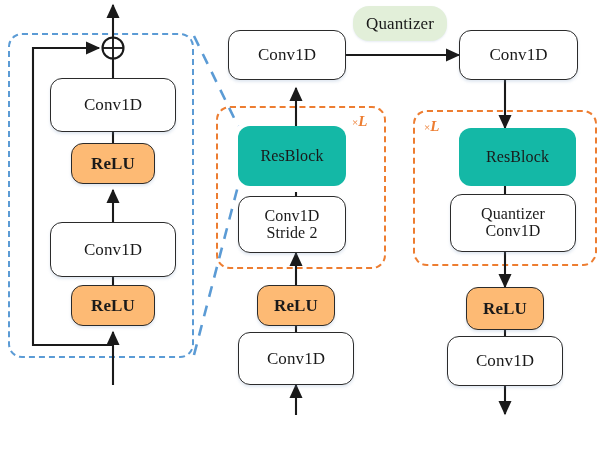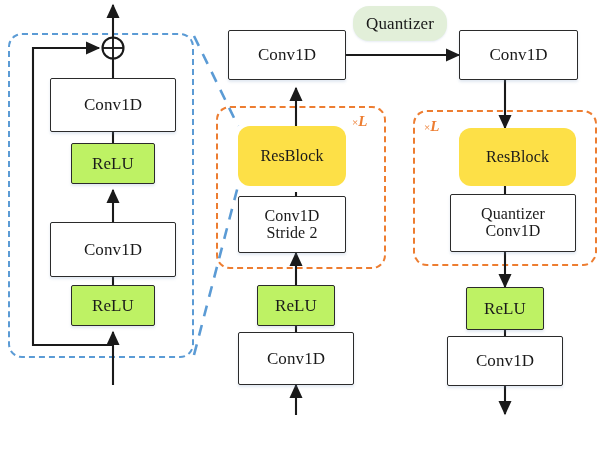--- a/index.html
+++ b/index.html
@@ -15,36 +15,37 @@
     width:606px;height:465px;
     pointer-events:none;
   }
   .node{
     position:absolute;
     box-sizing:border-box;
     display:flex;align-items:center;justify-content:center;
     text-align:center;
     line-height:1.04;
     color:#1a1a1a;
-    border-radius:2px;
+    border-radius:12px;
     white-space:pre-line;
     letter-spacing:.1px;
   }
   .node.plain{
     background:#ffffff;
     border:1.7px solid #2b2b2b;
     box-shadow:0 2px 3px rgba(120,150,190,.22);
   }
   .node.relu{
-    background:#bef264;
+    background:#fdba74;
     border:1.7px solid #2b2b2b;
     box-shadow:0 2px 3px rgba(120,150,190,.22);
+    font-weight:bold;
   }
   .node.resblock{
-    background:#fde047;
+    background:#14b8a6;
     border:none;
     box-shadow:none;
     border-radius:12px;
   }
   .node.term{
     background:#e2efd9;
     border:none;
     box-shadow:0 1px 2px rgba(120,150,190,.18);
     border-radius:16px;
   }

